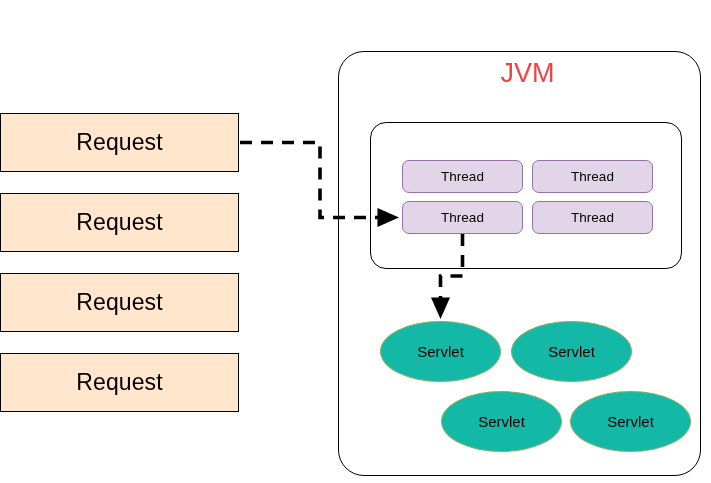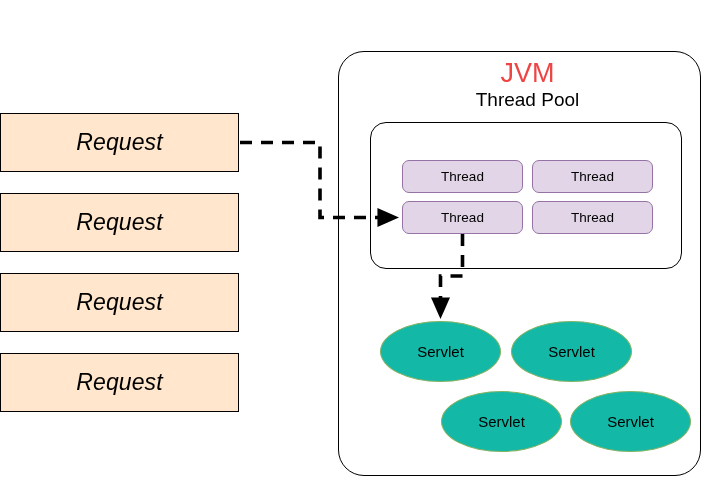--- a/index.html
+++ b/index.html
@@ -29,21 +29,20 @@
     position: absolute;
     left: 0px;
     width: 239px;
     height: 59px;
     background: #ffe6cc;
     border: 1.6px solid #000000;
     box-sizing: border-box;
     display: flex;
     align-items: center;
     justify-content: center;
-    font-style: italic;
   }
   .request-label {
     font-size: 23px;
     line-height: 1;
     letter-spacing: 0.1px;
     color: #000000;
     white-space: nowrap;
   }
   #request-0 { top: 113px; }
   #request-1 { top: 193px; }
@@ -170,21 +169,20 @@
   <div class="request-box" id="request-2">
     <span class="request-label">Request</span>
   </div>
   <div class="request-box" id="request-3">
     <span class="request-label">Request</span>
   </div>
 
   <div id="jvm-title">JVM</div>
   <div id="jvm-box"></div>
 
-  <div id="thread-pool-title">Thread Pool</div>
   <div id="thread-pool-box"></div>
 
   <div class="thread-box" id="thread-0">
     <span class="thread-label">Thread</span>
   </div>
   <div class="thread-box" id="thread-1">
     <span class="thread-label">Thread</span>
   </div>
   <div class="thread-box" id="thread-2">
     <span class="thread-label">Thread</span>

